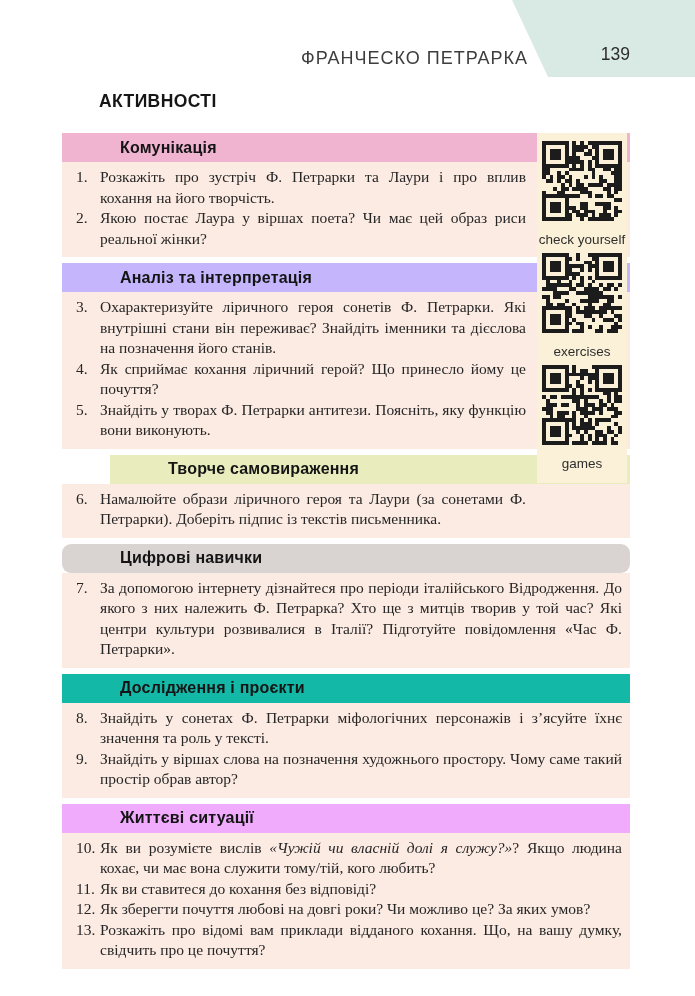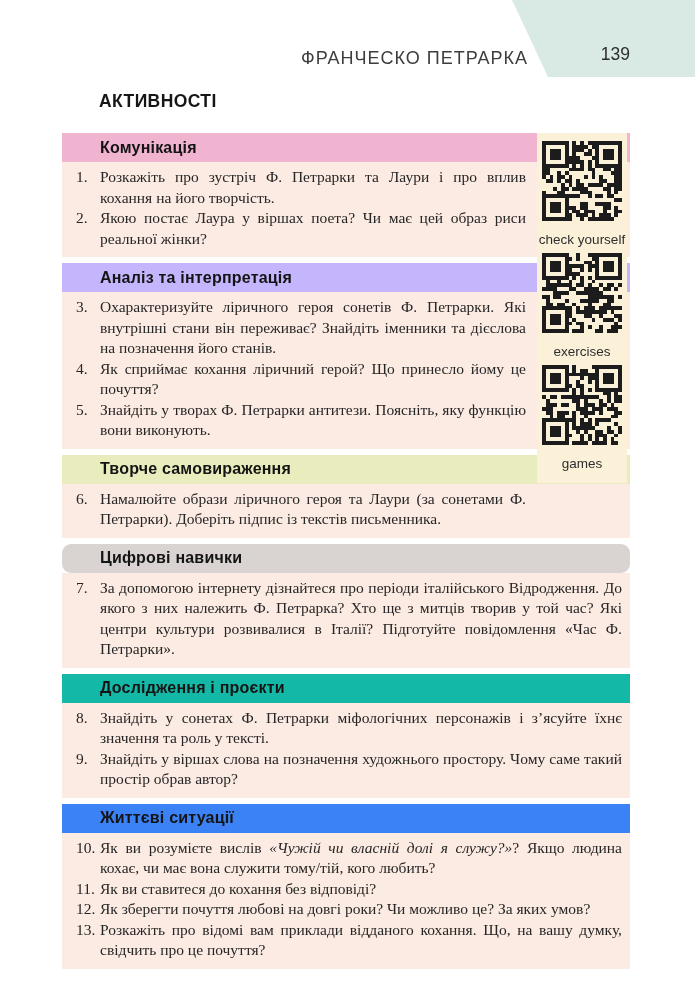--- a/index.html
+++ b/index.html
@@ -23,21 +23,21 @@
   .page-title{
     position:absolute;top:91px;left:99px;
     font-size:17.5px;font-weight:bold;letter-spacing:.4px;color:#161616;
   }
   
   .sections{
     position:absolute;left:62px;top:133px;width:568px;
   }
   .section{margin-bottom:6px;}
   .sec-header{
-    height:29px;display:flex;align-items:center;padding-left:38px;
+    height:29px;display:flex;align-items:center;padding-left:58px;
     font-size:16px;font-weight:bold;color:#141414;letter-spacing:.2px;
   }
   .sec-body{
     background:#fcebe3;padding:5px 4px 8px 0;
     font-family:"Liberation Serif",serif;font-size:15.5px;line-height:20.5px;color:#262626;
   }
   .item{display:flex;}
   .item .num{
     flex:0 0 38px;box-sizing:border-box;padding-left:14px;
     font-family:"Liberation Serif",serif;
@@ -94,21 +94,21 @@
           <div class="num">4.</div>
           <div class="txt">Як сприймає кохання ліричний герой? Що принесло йому це почуття?</div>
         </div>
         <div class="item">
           <div class="num">5.</div>
           <div class="txt">Знайдіть у творах Ф. Петрарки антитези. Поясніть, яку функцію вони виконують.</div>
         </div>
       </div>
     </div>
     <div class="section">
-      <div class="sec-header" style="background: rgb(233, 237, 189);">
+      <div class="sec-header" style="background: rgb(233, 237, 189); margin-left: 48px;">
         <span>Творче самовираження</span>
       </div>
       <div class="sec-body narrow" style="background: rgb(252, 235, 227);">
         <div class="item">
           <div class="num">6.</div>
           <div class="txt">Намалюйте образи ліричного героя та Лаури (за сонетами Ф. Петрарки). Доберіть підпис із текстів письменника.</div>
         </div>
       </div>
     </div>
     <div class="section">
@@ -131,21 +131,21 @@
           <div class="num">8.</div>
           <div class="txt">Знайдіть у сонетах Ф. Петрарки міфологічних персонажів і з’ясуйте їхнє значення та роль у тексті.</div>
         </div>
         <div class="item">
           <div class="num">9.</div>
           <div class="txt">Знайдіть у віршах слова на позначення художнього простору. Чому саме такий простір обрав автор?</div>
         </div>
       </div>
     </div>
     <div class="section">
-      <div class="sec-header" style="background: #3b82f6; text-align: center;">
+      <div class="sec-header" style="background: #f0abfc; text-align: center;">
         <span>Життєві ситуації</span>
       </div>
       <div class="sec-body wide" style="background: rgb(252, 235, 227);">
         <div class="item">
           <div class="num">10.</div>
           <div class="txt"><span>Як ви розумієте вислів </span><span class="italic">«Чужій чи власній долі я служу?»</span><span>? Якщо людина кохає, чи має вона служити тому/тій, кого любить?</span></div>
         </div>
         <div class="item">
           <div class="num">11.</div>
           <div class="txt">Як ви ставитеся до кохання без відповіді?</div>

